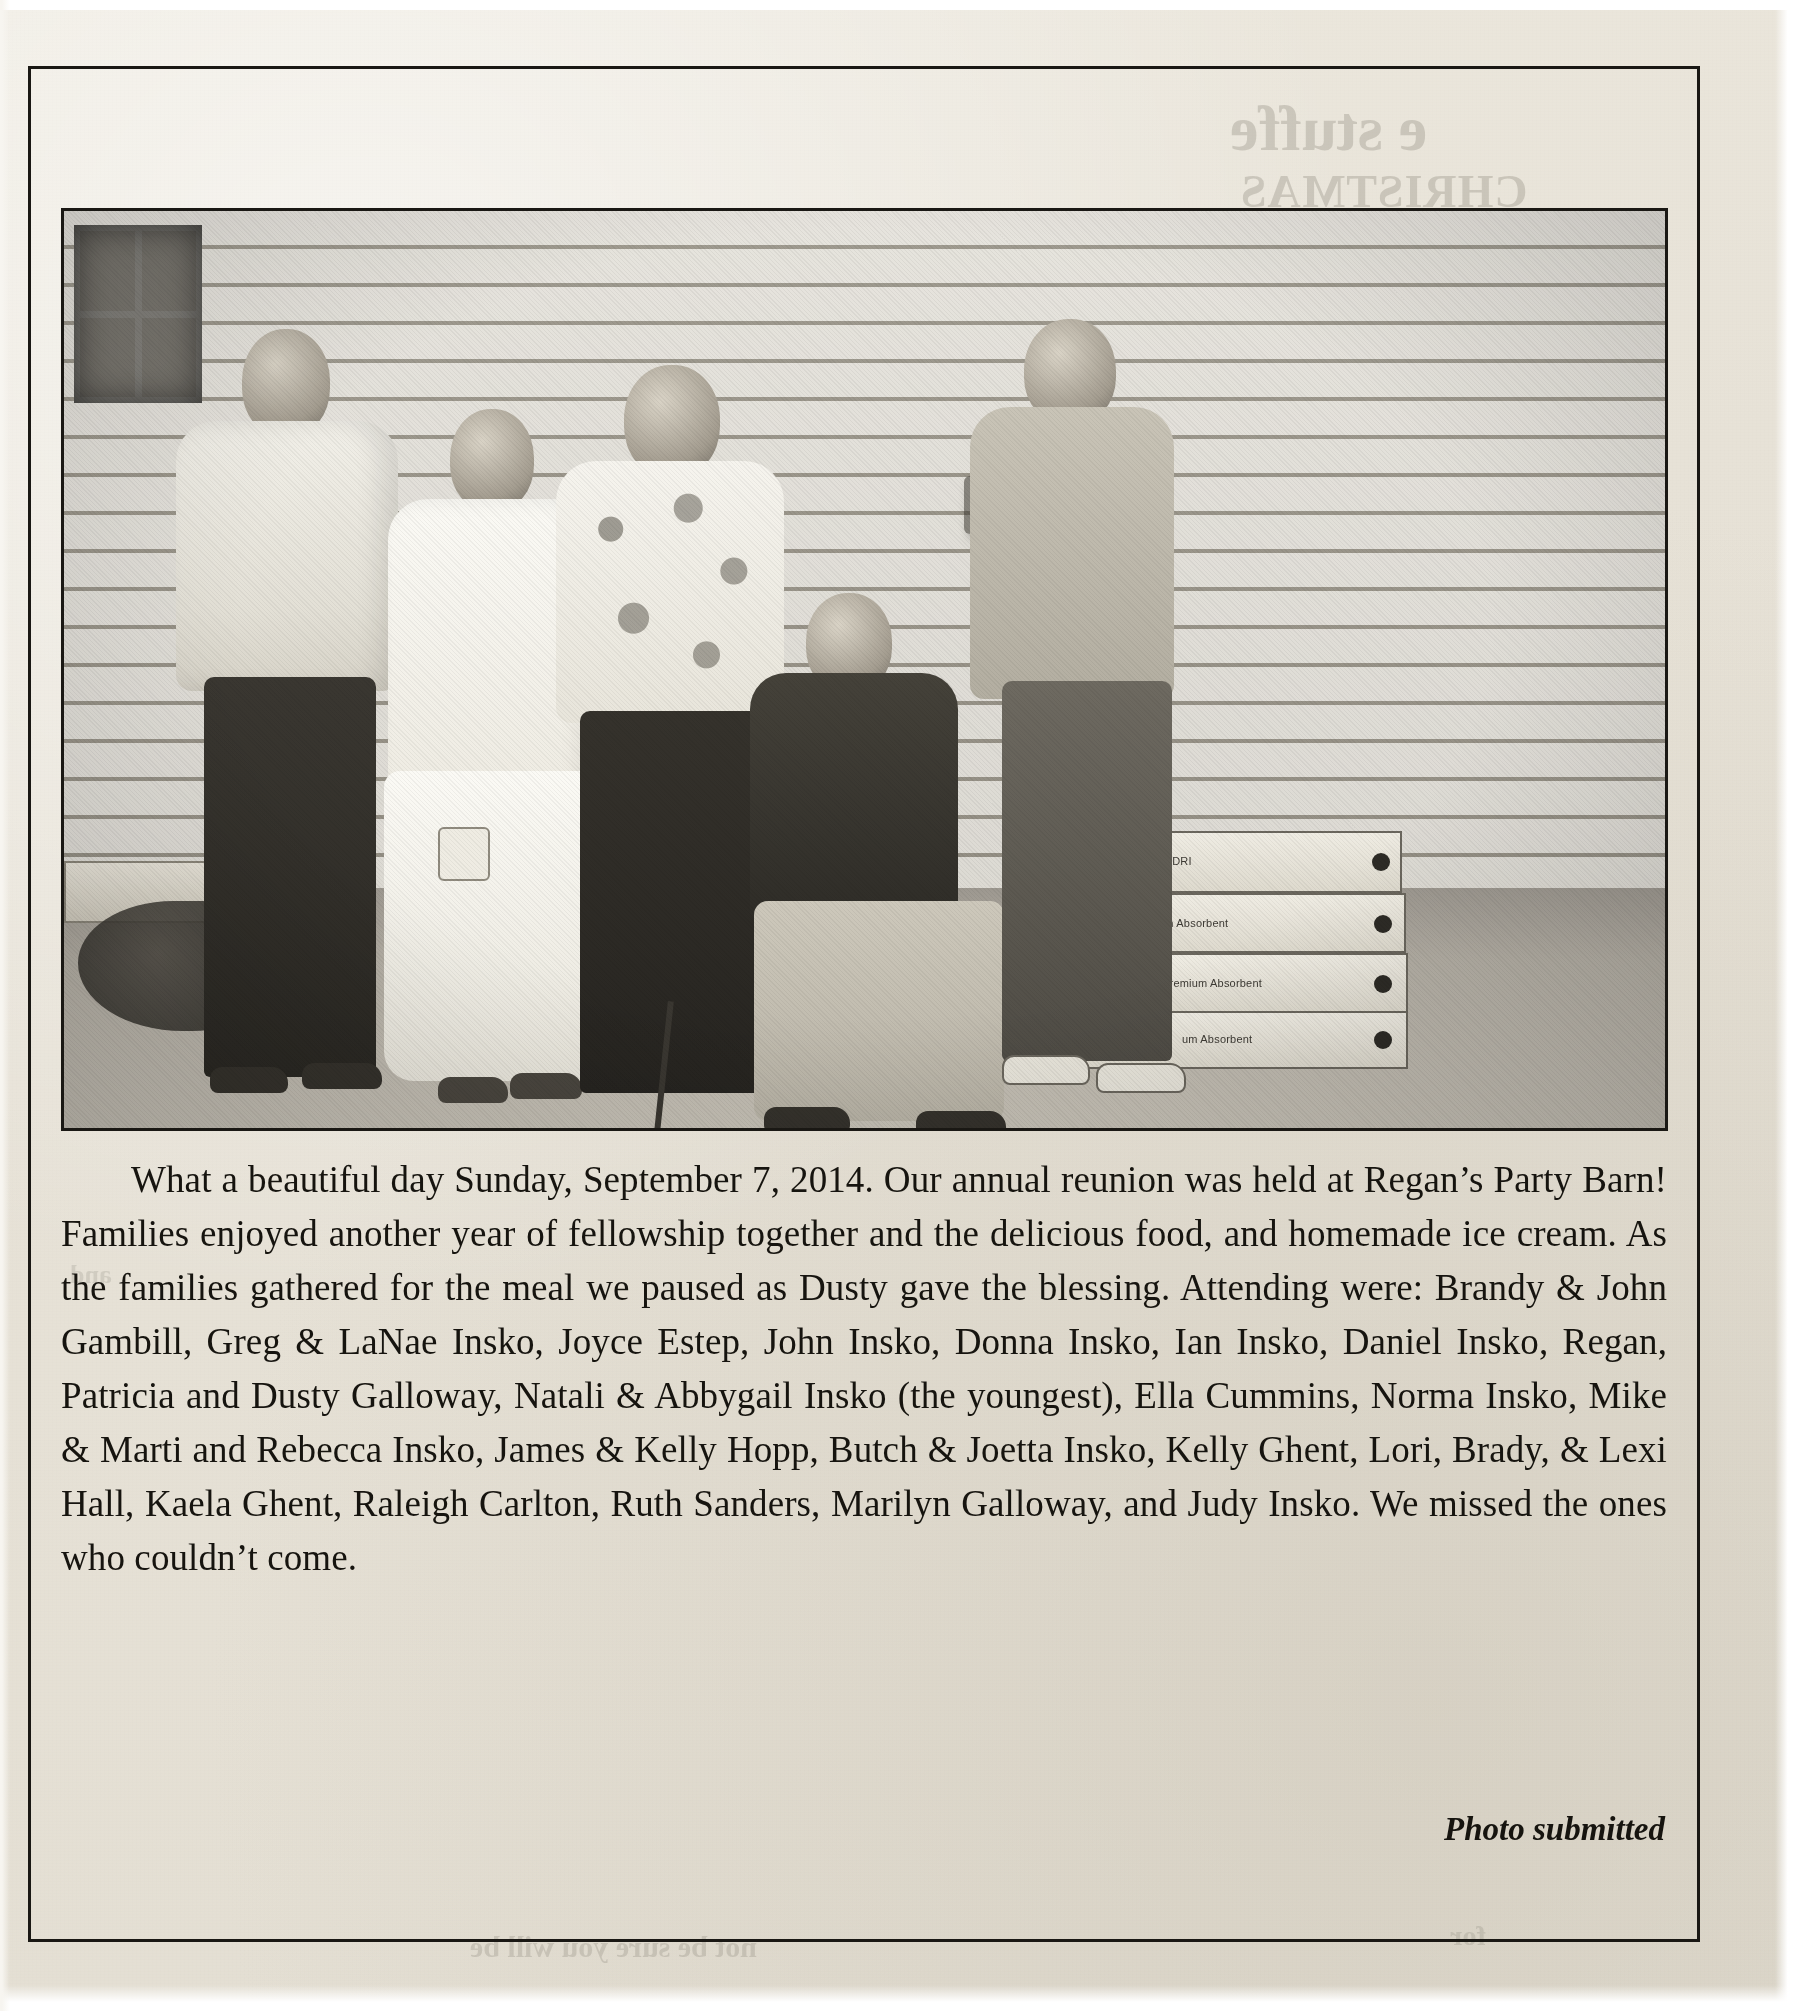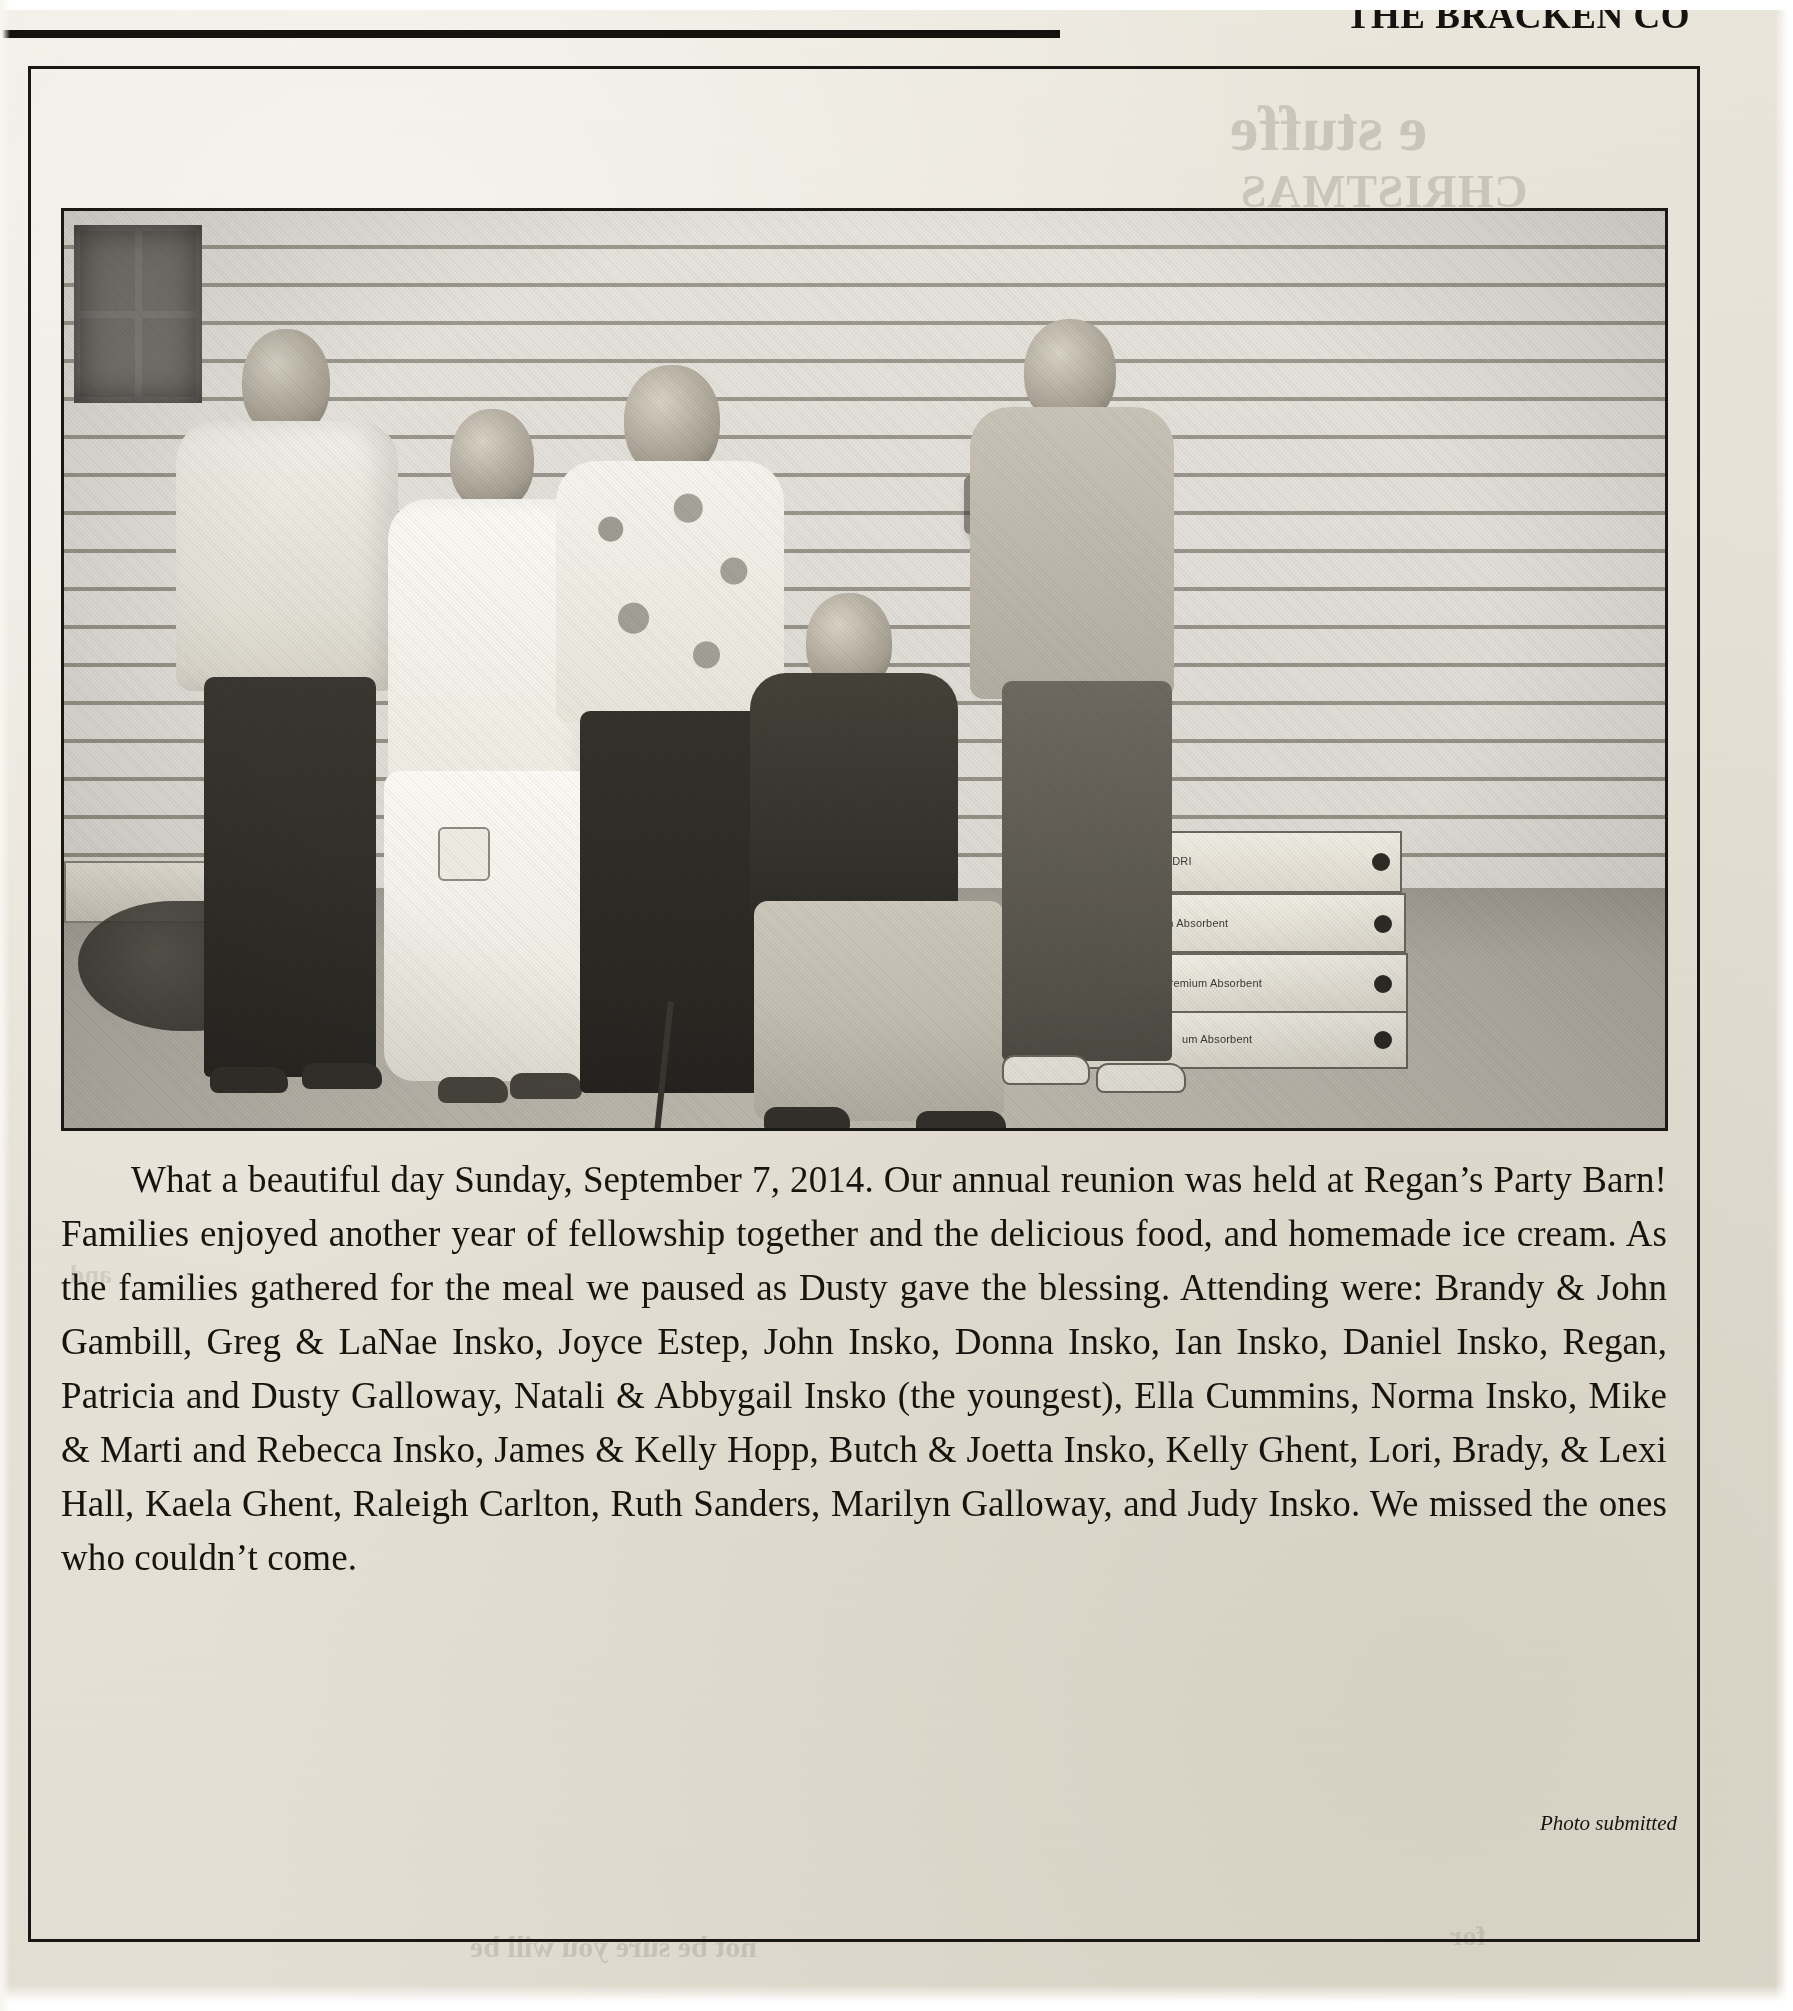--- a/index.html
+++ b/index.html
@@ -341,48 +341,44 @@
     font-family: "Liberation Serif", serif;
     font-size: 37px;
     line-height: 54px;
     color: #16140f;
     text-align: justify;
     text-indent: 70px;
     letter-spacing: 0.1px;
   }
   .photo-credit {
     position: absolute;
-    right: 20px;
+    right: 32px;
     top: 1742px;
     font-family: "Liberation Serif", serif;
     font-style: italic;
-    font-weight: normal;
-    font-size: 21px;
+    font-weight: bold;
+    font-size: 33px;
     color: #16140f;
   }
 </style>
 </head>
 <body>
 
 <div class="clipping">
 
   <div class="grain"></div>
 
   <div class="ghost ghost-1">e stuffe</div>
   <div class="ghost ghost-2">CHRISTMAS</div>
   <div class="ghost ghost-3">rtment</div>
   <div class="ghost ghost-4">not be sure you will be</div>
   <div class="ghost ghost-5">the</div>
   <div class="ghost ghost-6">and</div>
   <div class="ghost ghost-7">for</div>
 
-  <div class="masthead">
-    <div class="masthead-rule"></div>
-    <div class="masthead-title">THE BRACKEN CO</div>
-  </div>
 
   <div class="article-frame">
 
 
     <div class="photo">
       <div class="photo-inner">
         <div class="siding"></div>
         <div class="ground"></div>
         <div class="window"></div>
         <div class="window-dark"></div>

